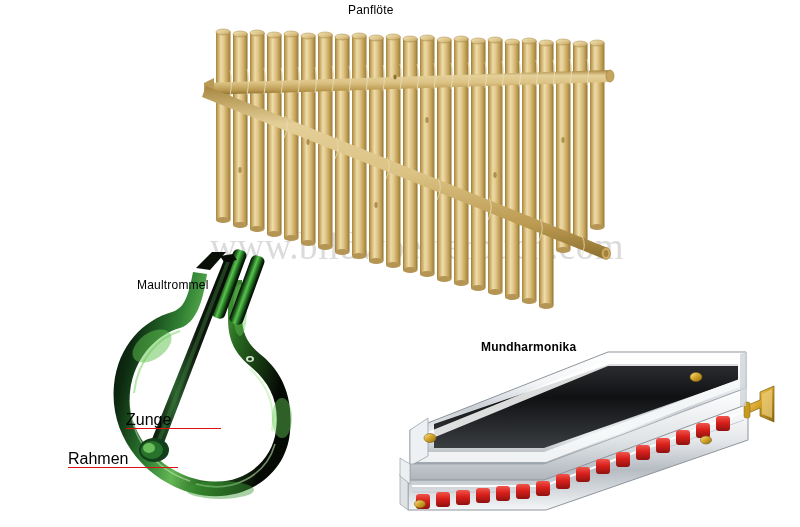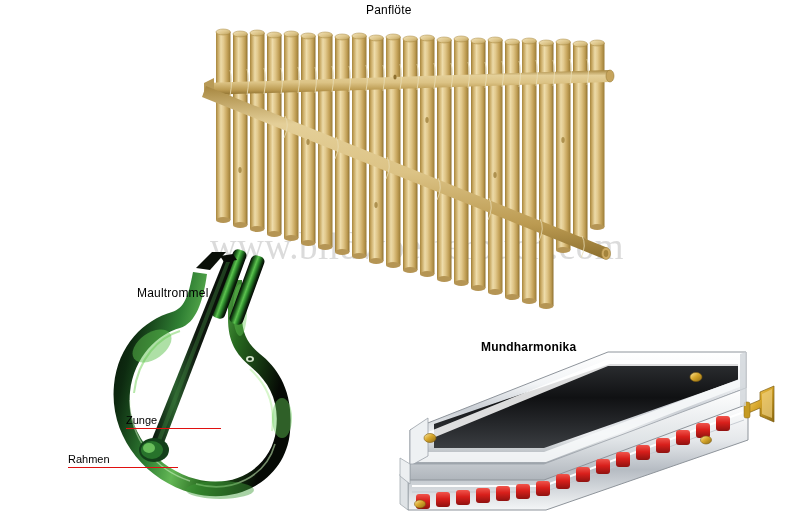--- a/index.html
+++ b/index.html
@@ -14,29 +14,29 @@
 
   
   .caption{
     position:absolute;
     font-family:"Liberation Sans", sans-serif;
     font-size:12px;
     color:#000000;
     white-space:nowrap;
     letter-spacing:.2px;
   }
-  #cap-panflute{left:366px;top:3px;}
-  #cap-jawharp{left:137px;top:286px;text-align:center;}
+  #cap-panflute{left:348px;top:3px;}
+  #cap-jawharp{left:137px;top:278px;text-align:center;}
   #cap-harmonica{left:481px;top:340px;font-weight:bold;}
 
   
   .callout{position:absolute;white-space:nowrap;}
   .callout .ctext{
     font-family:"Liberation Sans", sans-serif;
-    font-size:11px;color:#000;display:block;line-height:12px;
+    font-size:16px;color:#000;display:block;line-height:12px;
   }
   .callout .rule{display:block;height:1px;background:#e01010;}
 
   #co-zunge{left:126px;top:414px;}
   #co-zunge .rule{width:95px;margin-top:2px;}
   #co-rahmen{left:68px;top:453px;}
   #co-rahmen .rule{width:110px;margin-top:2px;}
 
   
   #watermark{

